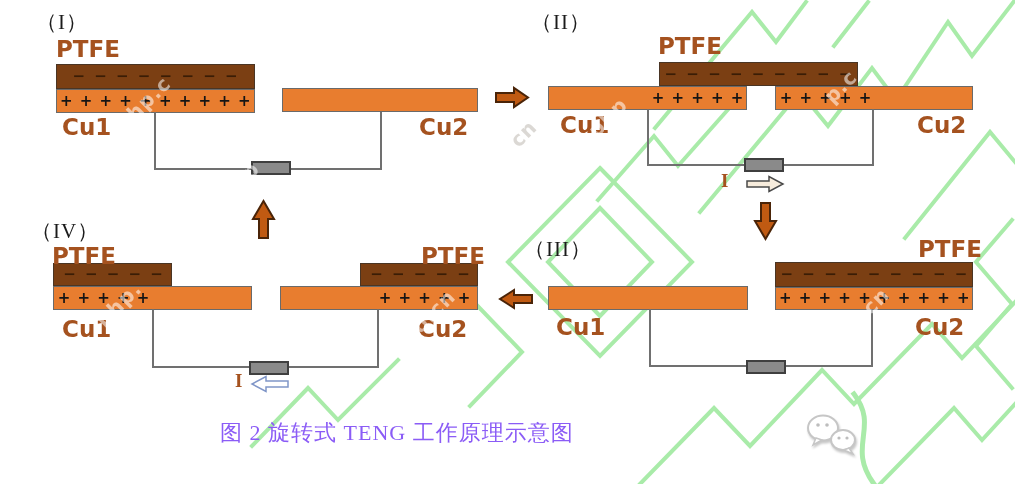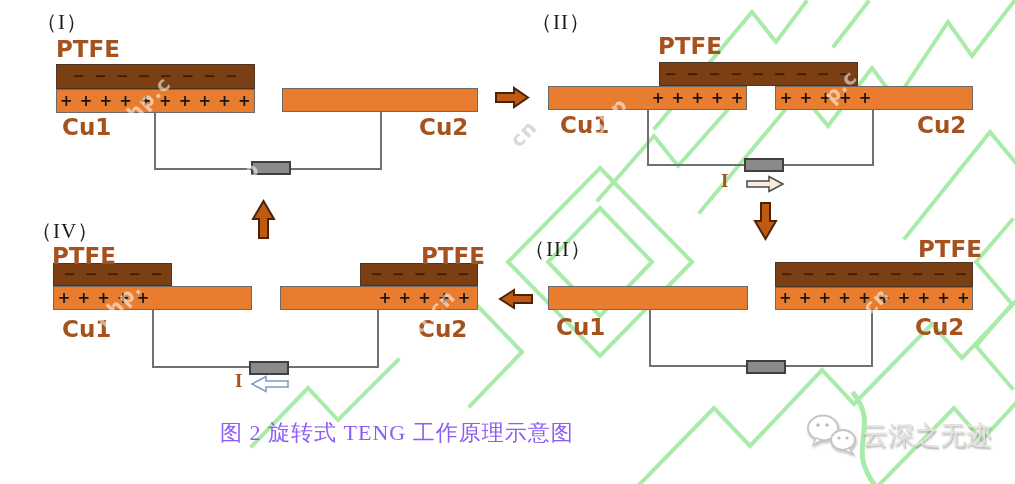--- a/index.html
+++ b/index.html
@@ -145,15 +145,14 @@
   <svg class="logo-wrap" width="54" height="50" viewBox="0 0 54 50" style="filter:drop-shadow(1px 2px 1px rgba(0,0,0,0.22));">
     <ellipse cx="17" cy="16" rx="15" ry="12.5" fill="#ffffff" stroke="#c6c6c6" stroke-width="2"></ellipse>
     <path d="M10,26 L7,33 L16,28 Z" fill="#ffffff" stroke="#c6c6c6" stroke-width="1.5"></path>
     <circle cx="12" cy="13" r="1.8" fill="#bdbdbd"></circle>
     <circle cx="21" cy="13" r="1.8" fill="#bdbdbd"></circle>
     <ellipse cx="37" cy="28" rx="12" ry="10" fill="#ffffff" stroke="#c6c6c6" stroke-width="2"></ellipse>
     <path d="M43,36 L47,42 L38,38 Z" fill="#ffffff" stroke="#c6c6c6" stroke-width="1.5"></path>
     <circle cx="33" cy="26" r="1.6" fill="#bdbdbd"></circle>
     <circle cx="41" cy="26" r="1.6" fill="#bdbdbd"></circle>
   </svg>
-  <div class="logo-text">云深之无迹</div>
 
 </div>
 
 </body></html>

